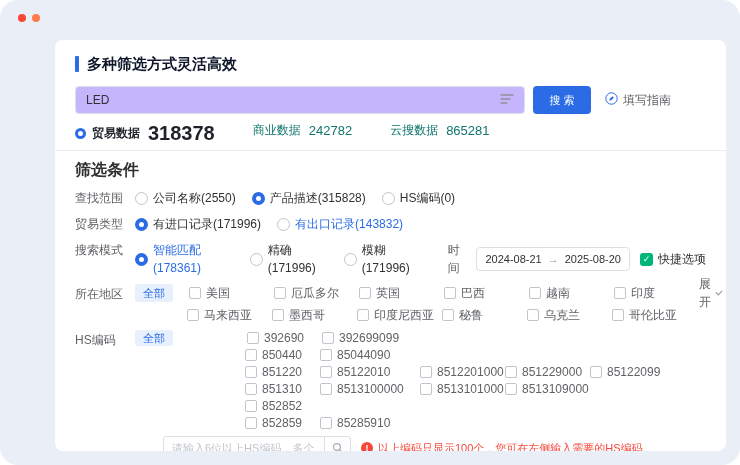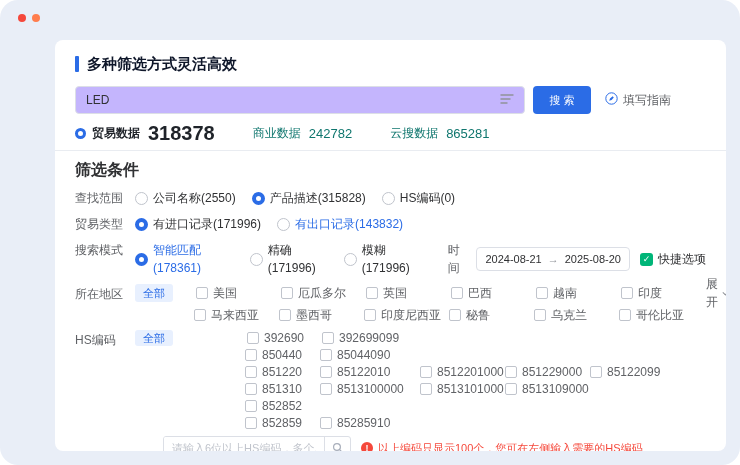--- a/index.html
+++ b/index.html
@@ -21,21 +21,21 @@
   .search-row { display:flex; align-items:center; margin-top:12px; gap:8px; }
   .search-box { display:flex; align-items:center; justify-content:space-between;
                 width:450px; height:28px; border:1px solid #dcdfe6; border-radius:4px;
                 padding:8px 10px; background:#c4b5fd; }
   .search-value { font-size:12px; color:#303133; }
   .search-btn { display:flex; align-items:center; justify-content:center; width:58px; height:28px;
                 background:#2b6ce6; color:#fff; font-size:11px; border:none; border-radius:4px;
                 cursor:pointer; font-family:inherit; }
   .guide { display:flex; align-items:center; gap:5px; margin-left:6px; font-size:12px; color:#606266; cursor:pointer; }
 
-  .tabs { display:flex; align-items:center; gap:38px; margin-top:8px; height:22px; }
+  .tabs { display:flex; align-items:flex-start; gap:38px; margin-top:8px; height:22px; }
   .tab { display:flex; align-items:center; gap:6px; font-size:12px; color:#0f766e; cursor:pointer; }
   .tab .count { font-size:13px; margin-left:2px; }
   .tab.active { color:#1f2329; font-weight:bold; }
   .tab.active .count { font-size:20px; font-weight:bold; color:#1f2329; }
   .donut { width:11px; height:11px; border:3px solid #2b6ce6; border-radius:50%; flex-shrink:0; }
 
   .divider { height:1px; background:#e9ecf1; margin:6px -20px 0; }
   .section-title { margin-top:9px; font-size:16px; font-weight:bold; color:#303133; }
 
   .frow { display:flex; align-items:flex-start; margin-top:8px; font-size:12px; }
@@ -57,21 +57,21 @@
   .quick-icon { display:flex; align-items:center; justify-content:center; width:13px; height:13px;
                 background:#00b578; border-radius:3px; color:#fff; font-size:9px; font-weight:bold; }
 
   .tag { display:inline-flex; align-items:center; justify-content:center; min-width:36px; height:18px;
          padding:0 8px; background:#e8f0fe; color:#2b6ce6; border-radius:3px; font-size:11px;
          flex-shrink:0; cursor:pointer; }
   .tag-spacer { width:36px; flex-shrink:0; }
 
   .region-line { display:flex; align-items:center; height:16px; }
   .region-line + .region-line { margin-top:6px; }
-  .region-grid { display:grid; grid-template-columns:repeat(6,85px); margin-left:23px; }
+  .region-grid { display:grid; grid-template-columns:repeat(6,85px); margin-left:16px; }
 
   .cb { display:inline-flex; align-items:center; gap:5px; cursor:pointer; line-height:14px; }
   .cb-box { width:12px; height:12px; border:1px solid #c0c4cc; border-radius:2px; background:#fff; flex-shrink:0; }
   .cb-label { color:#606266; white-space:nowrap; }
 
   .expand { display:flex; align-items:center; gap:4px; margin-left:auto; color:#606266; cursor:pointer; }
   .chev { width:6px; height:6px; border-right:1.2px solid #909399; border-bottom:1.2px solid #909399;
           transform:rotate(45deg); margin-top:-3px; }
 
   .hs-lines { display:flex; flex-direction:column; }

